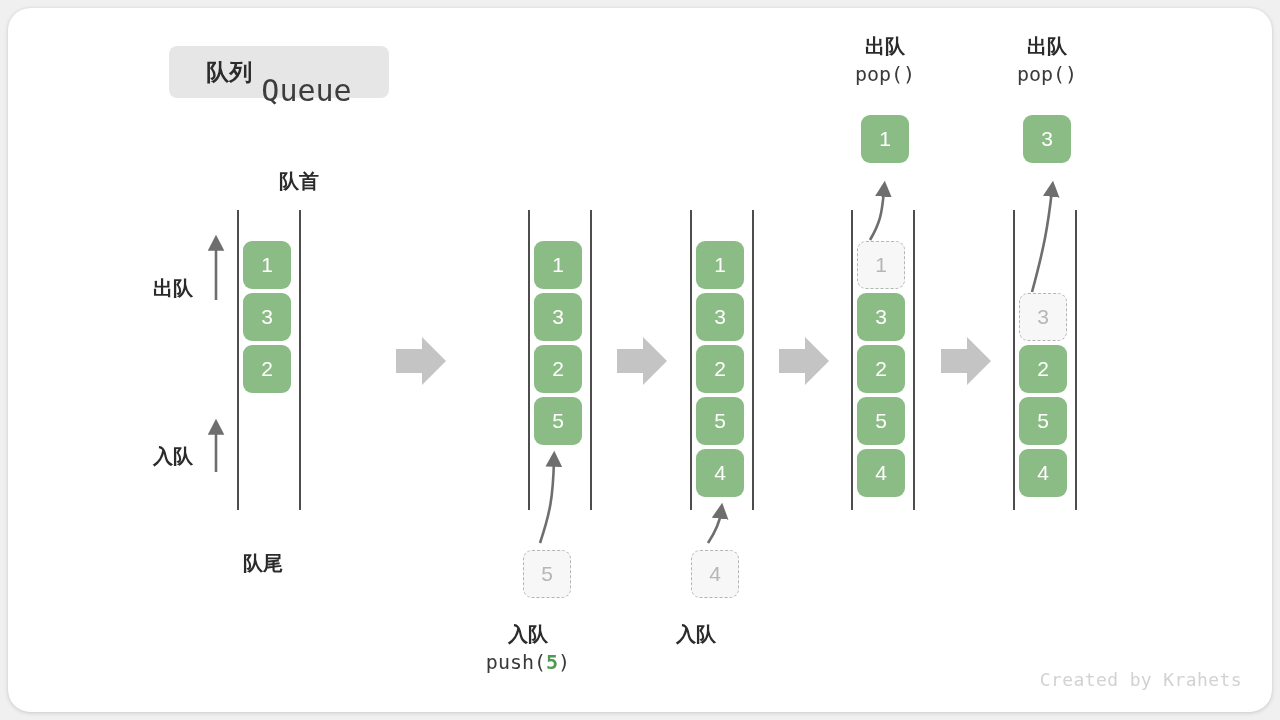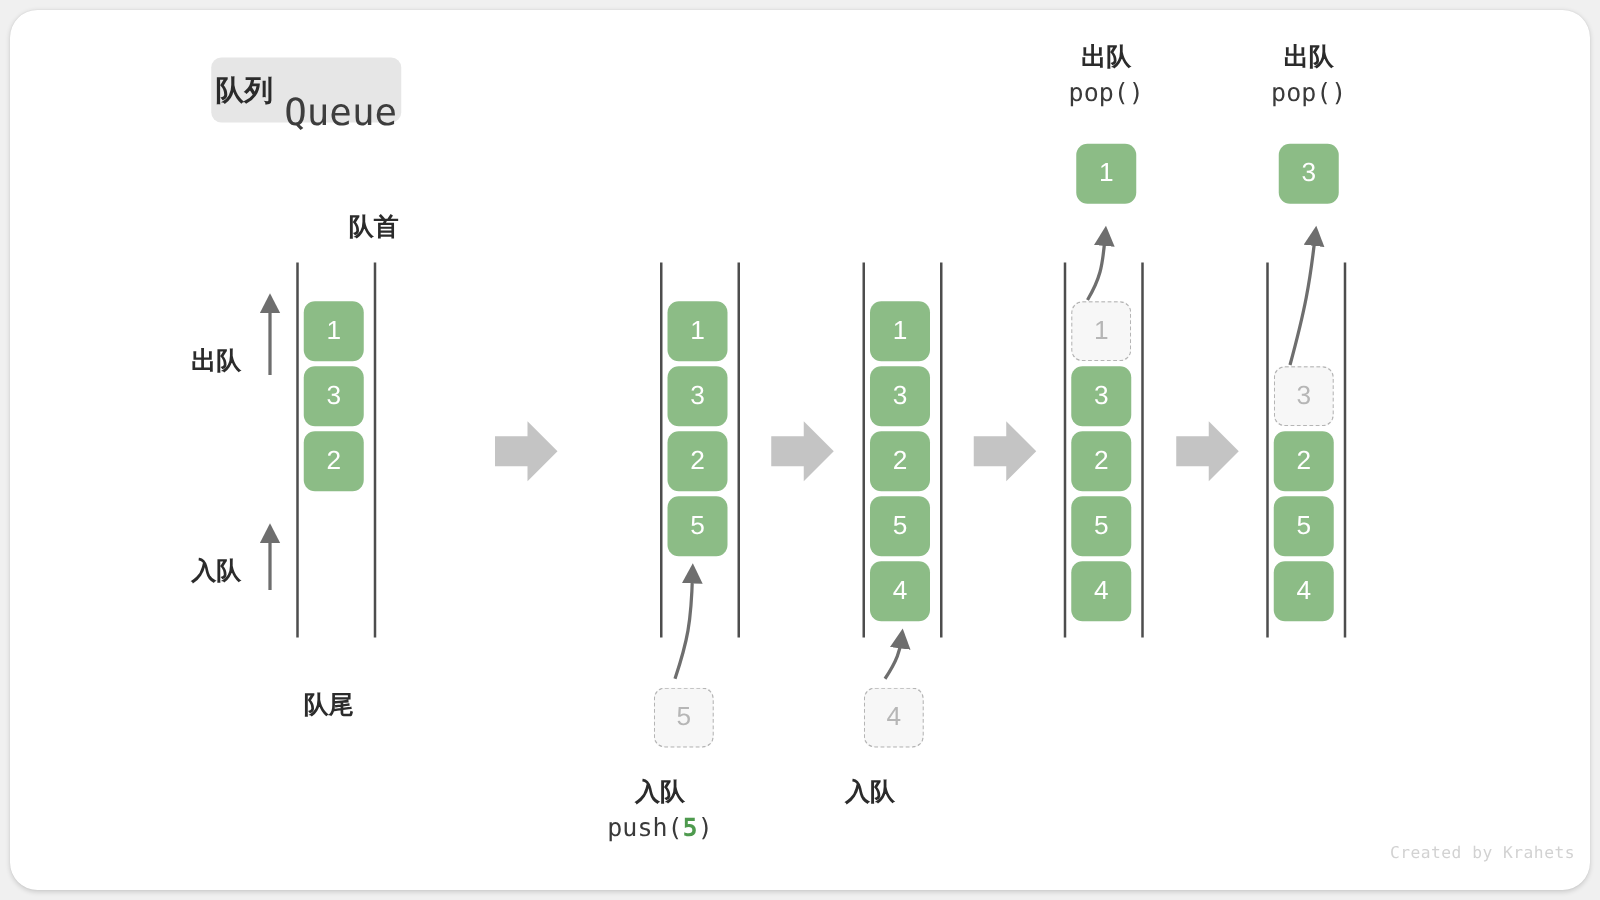--- a/index.html
+++ b/index.html
@@ -16,21 +16,21 @@
     background:#ffffff;
     border-radius:22px;
     box-shadow:0 1px 4px rgba(0,0,0,.16),0 0 1px rgba(0,0,0,.10);
   }
   #stage{position:absolute;left:0;top:0;width:1264px;height:704px;}
 
   
   .title-badge{
     position:absolute;
     left:161px;top:38px;
-    width:152px;height:52px;
+    width:220px;height:52px;
     background:#e6e6e6;
     border-radius:8px;
     display:flex;align-items:center;justify-content:center;
     gap:9px;
     white-space:nowrap;
   }
   .title-cn{font-size:23px;font-weight:bold;color:#2b2b2b;}
   .title-en{font-size:30px;color:#3d3d3d;font-family:"DejaVu Sans Mono","Liberation Mono",monospace;margin-top:36px;}
 
   
@@ -71,22 +71,22 @@
     border-radius:9px;
     display:flex;align-items:center;justify-content:center;
     font-size:21px;box-sizing:border-box;
   }
   .float-cell.filled{background:#8cbc86;color:#fff;}
   .float-cell.ghost{background:#f7f7f7;color:#b6b6b6;border:1.6px dashed #b5b5b5;}
 
   svg.ovl{position:absolute;left:0;top:0;width:1264px;height:704px;pointer-events:none;}
 
   .credit{
-    position:absolute;right:12px;bottom:22px;
-    font-size:13px;color:#d2d2d2;letter-spacing:.4px;
+    position:absolute;right:30px;bottom:22px;
+    font-size:18px;color:#d2d2d2;letter-spacing:.4px;
     font-family:"DejaVu Sans Mono","Liberation Mono",monospace;
     white-space:nowrap;
   }
 </style>
 </head>
 <body>
 
 <div id="card">
 <div id="stage">
 

